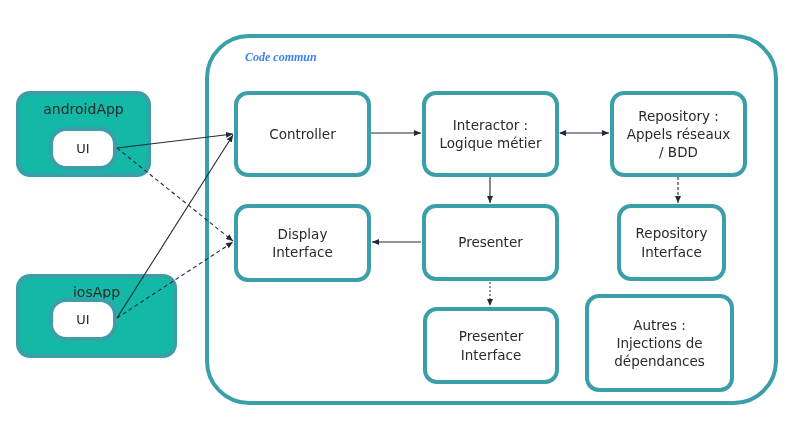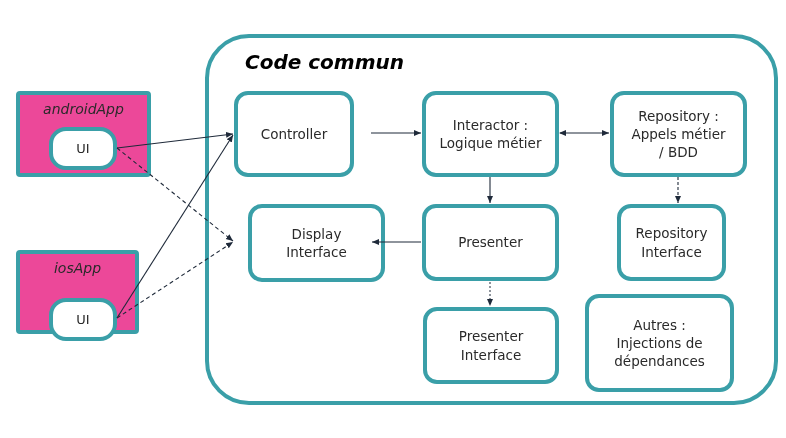--- a/index.html
+++ b/index.html
@@ -5,53 +5,53 @@
     html, body { margin: 0; padding: 0; background: #ffffff; }
     body { width: 786px; height: 438px; position: relative; overflow: hidden;
            font-family: "DejaVu Sans", sans-serif; color: #222; }
     .box { position: absolute; box-sizing: border-box; border: 4px solid #3a9fa8;
            border-radius: 14px; background: #fff; display: flex; align-items: center;
            justify-content: center; text-align: center; font-size: 13.5px;
            line-height: 1.35; color: #2a2a2a; white-space: pre-line; }
     .container { position: absolute; box-sizing: border-box; border: 4px solid #3a9fa8;
                  border-radius: 44px; background: transparent; }
     .app { position: absolute; box-sizing: border-box; border: 4px solid #3a9fa8;
-           border-radius: 4px; background: #ec4899; font-style: italic; }
+           border-radius: 14px; background: #14b8a6; }
     .app-title { position: absolute; left: 0; right: 0; top: 6px; text-align: center;
                  font-size: 14px; color: #2a2a2a; }
     .ui-box { position: absolute; box-sizing: border-box; border: 4px solid #3a9fa8;
               border-radius: 17px; background: #fff; display: flex; align-items: center;
               justify-content: center; font-size: 13px; color: #2a2a2a; }
-    .container-title { position: absolute; left: 245px; top: 50px; font-size: 20px;
-                       font-weight: bold; font-style: italic; color: #000000; }
+    .container-title { position: absolute; left: 245px; top: 50px; font-size: 12px;
+                       font-weight: bold; font-style: italic; color: #3b82f6; font-family: Liberation Serif, serif; }
     svg#edges { position: absolute; left: 0; top: 0; pointer-events: none; }
   </style>
 </head>
 <body>
 
 <div class="container" style="left:205px; top:34px; width:573px; height:371px;"></div>
 <div class="container-title">Code commun</div>
 
 <div class="app" style="left:16px; top:91px; width:135px; height:86px;">
   <div class="app-title">androidApp</div>
 </div>
 <div class="ui-box" style="left:49px; top:127px; width:68px; height:43px;">UI</div>
 
-<div class="app" style="left:16px; top:250px; width:123px; height:84px;">
+<div class="app" style="left:16px; top:274px; width:161px; height:84px;">
   <div class="app-title">iosApp</div>
 </div>
 <div class="ui-box" style="left:49px; top:298px; width:68px; height:43px;">UI</div>
 
-<div class="box" style="left:234px; top:91px; width:120px; height:86px;">Controller</div>
+<div class="box" style="left:234px; top:91px; width:137px; height:86px;">Controller</div>
 <div class="box" style="left:422px; top:91px; width:137px; height:86px;text-align:center;">Interactor :
 Logique métier</div>
 <div class="box" style="left:610px; top:91px; width:137px; height:86px;">Repository :
-Appels métier
+Appels réseaux
 / BDD</div>
-<div class="box" style="left:248px; top:204px; width:137px; height:78px;">Display
+<div class="box" style="left:234px; top:204px; width:137px; height:78px;">Display
 Interface</div>
 <div class="box" style="left:422px; top:204px; width:137px; height:77px;">Presenter</div>
 <div class="box" style="left:617px; top:204px; width:109px; height:77px;">Repository
 Interface</div>
 <div class="box" style="left:423px; top:307px; width:136px; height:77px;">Presenter
 Interface</div>
 <div class="box" style="left:585px; top:294px; width:149px; height:98px;">Autres :
 Injections de
 dépendances</div>
 

